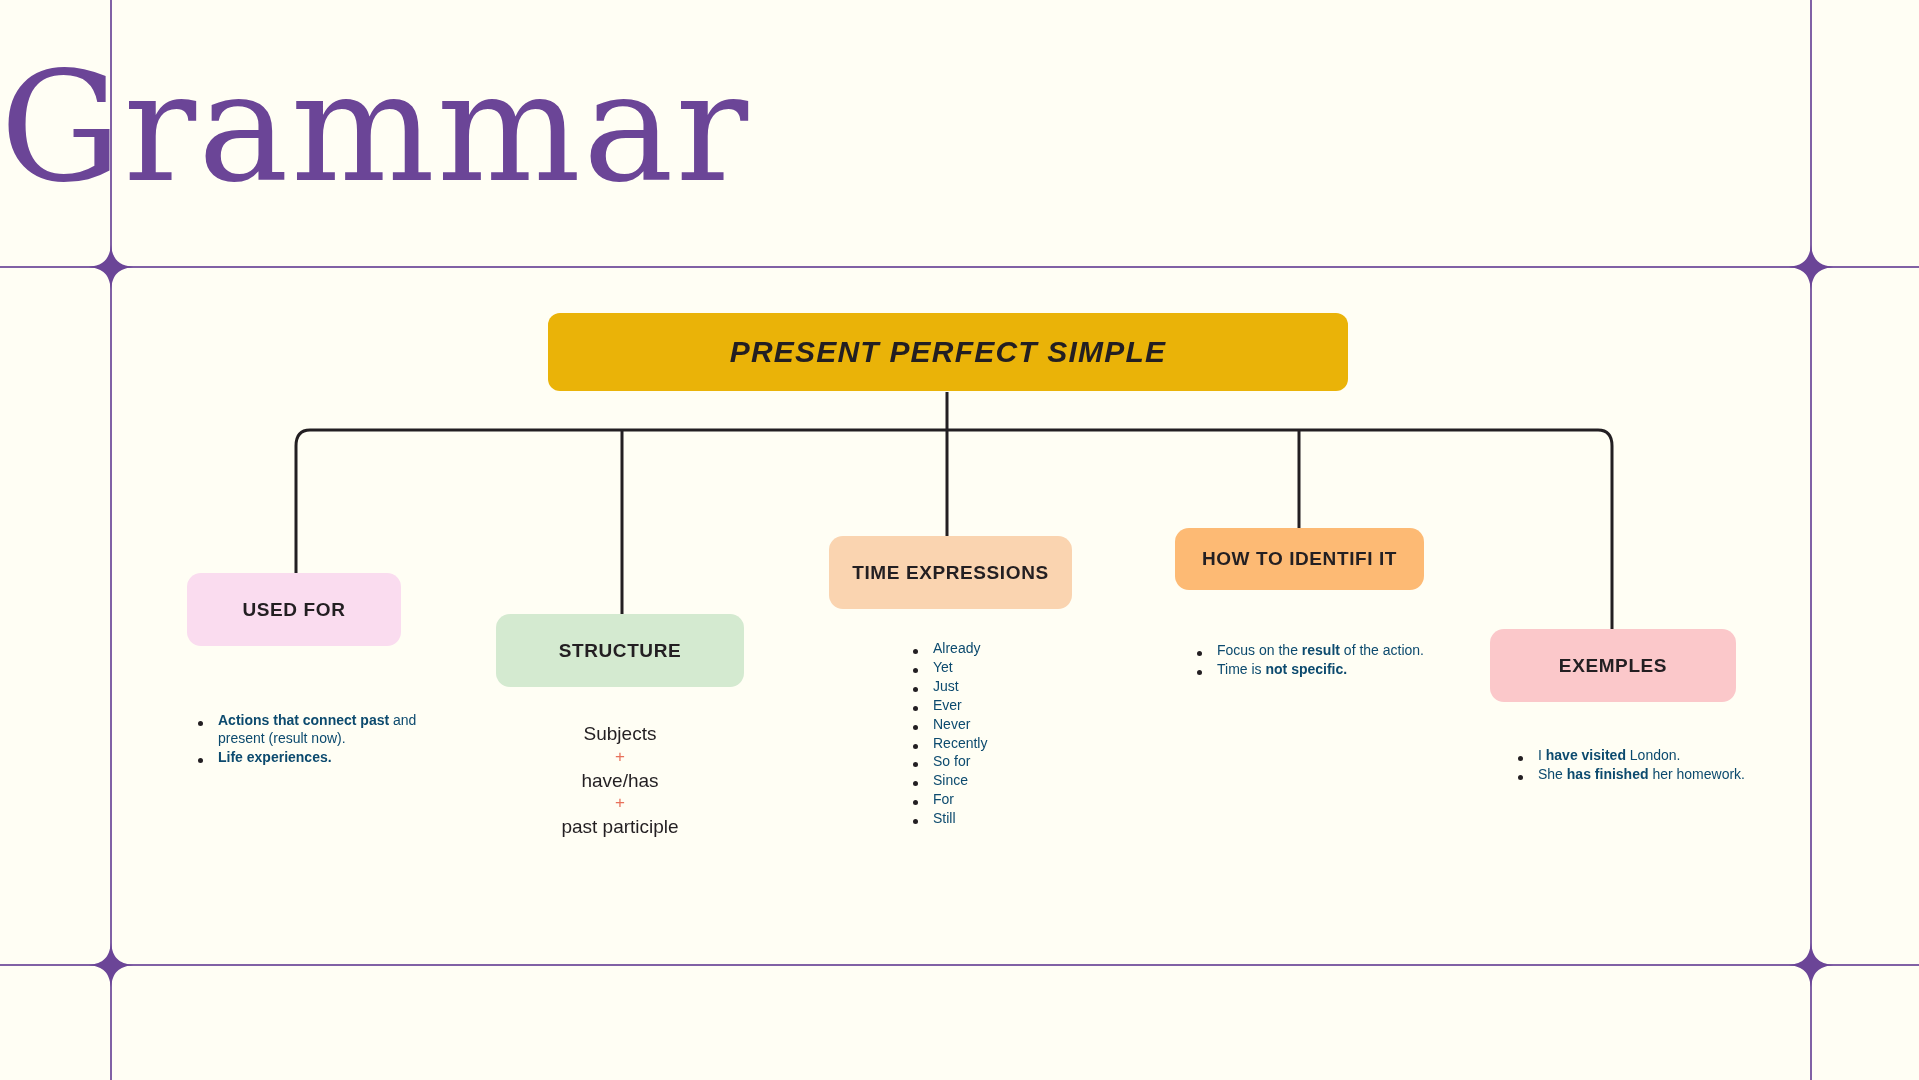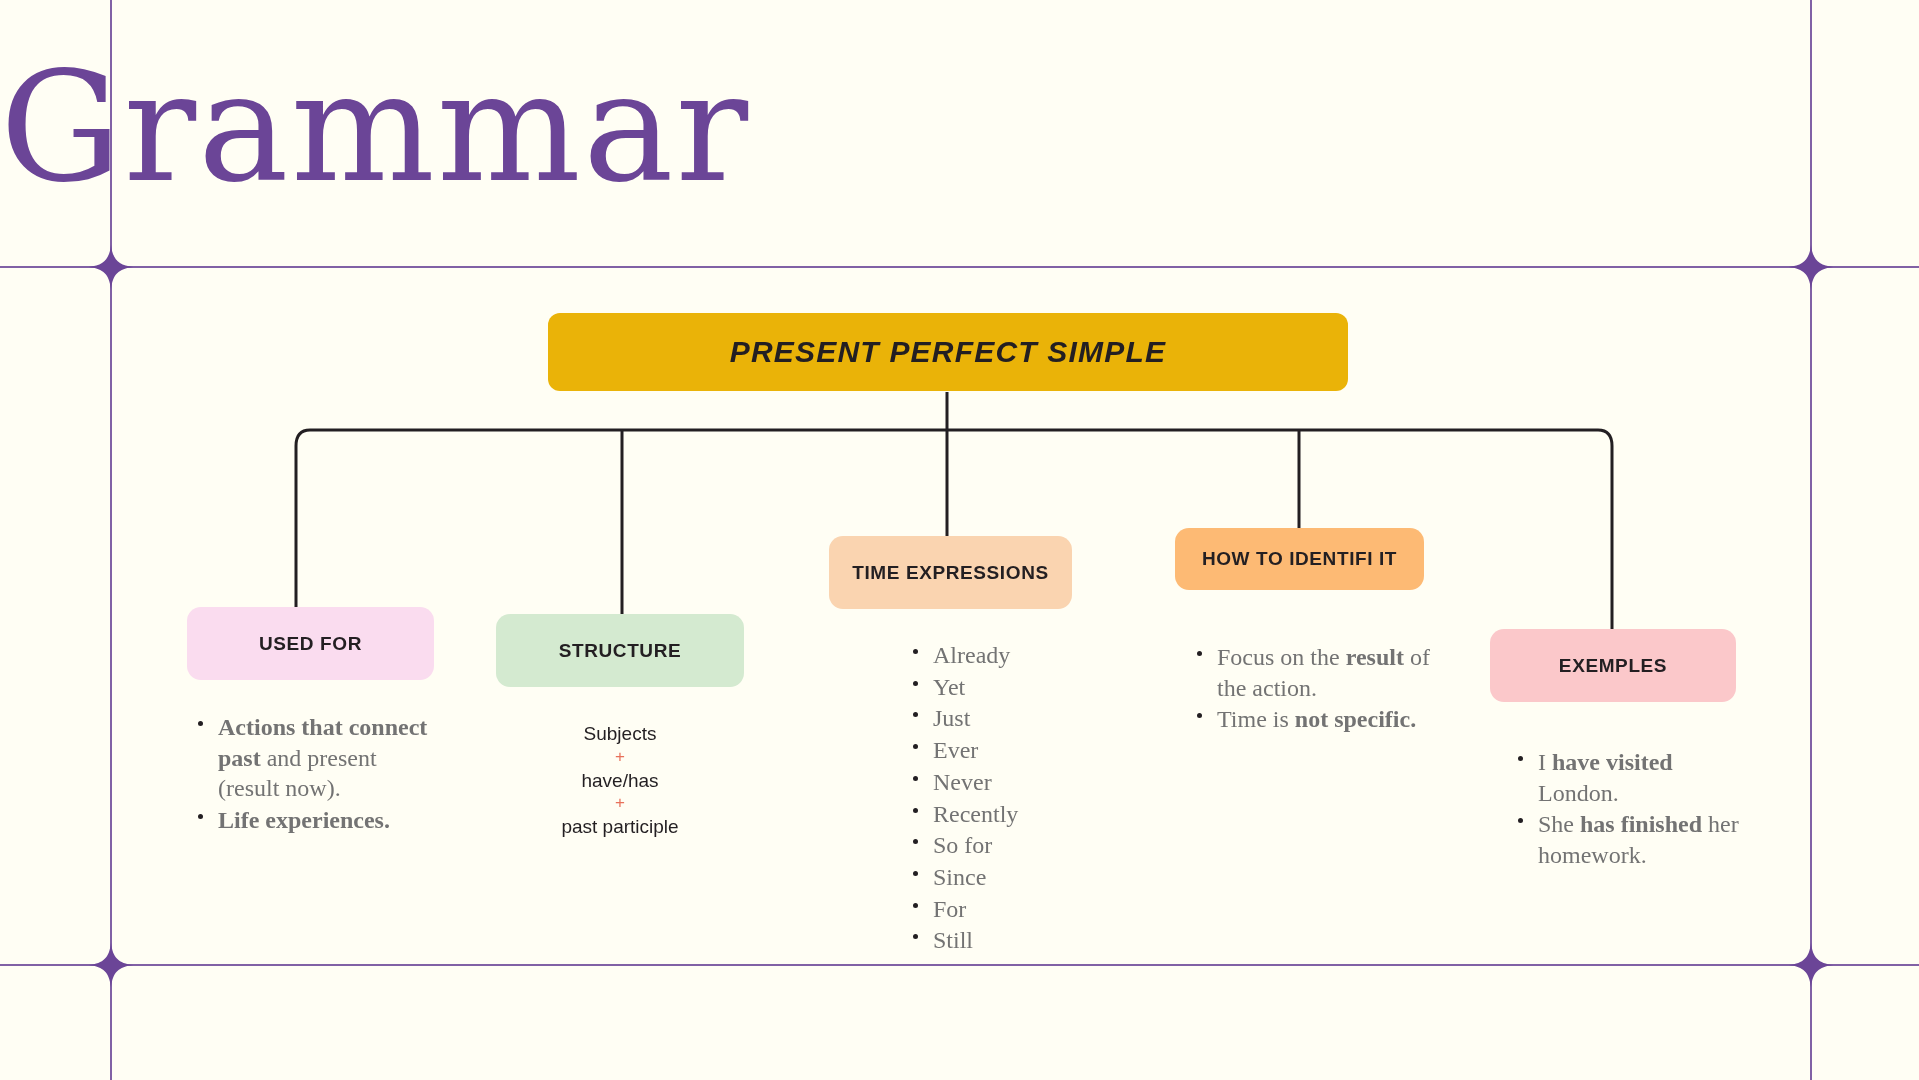--- a/index.html
+++ b/index.html
@@ -65,24 +65,23 @@
   .node-root {
     font-size: 30px;
     letter-spacing: 1.2px;
     border-radius: 12px;
   }
   .node-branch { font-size: 19px; }
 
   
   .body-block {
     position: absolute;
-    color: #737373;
-    font-size: 24px;
+    color: #0c4a6e;
+    font-size: 14px;
     line-height: 1.28;
-    font-family: Liberation Serif, serif;
   }
   .body-block ul {
     margin: 0;
     padding: 0 0 0 20px;
     list-style: none;
   }
   .body-block li {
     position: relative;
     padding-left: 8px;
     margin: 0 0 1px 0;
@@ -169,21 +168,21 @@
       <path d="M947 430 L947 538"></path>
 
       <path d="M1299 430 L1299 530"></path>
     </g>
   </svg>
 
   <div class="node node-root" style="left: 548px; top: 313px; width: 800px; height: 78px; background: #eab308; font-style: italic;">
     <span>PRESENT PERFECT SIMPLE</span>
   </div>
 
-  <div class="node node-branch" style="left: 187px; top: 607px; width: 247px; height: 73px; background: rgb(250, 220, 239);">
+  <div class="node node-branch" style="left: 187px; top: 573px; width: 214px; height: 73px; background: rgb(250, 220, 239);">
     <span>USED FOR</span>
   </div>
   <div class="body-block" style="left:190px; top:712px; width:252px;">
     <ul>
         <li><b>Actions that connect past </b><span>and present (result now).</span></li>
         <li><b>Life experiences.</b></li>
       </ul>
   </div>
 
   <div class="node node-branch" style="left: 496px; top: 614px; width: 248px; height: 73px; background: rgb(212, 234, 208);">

